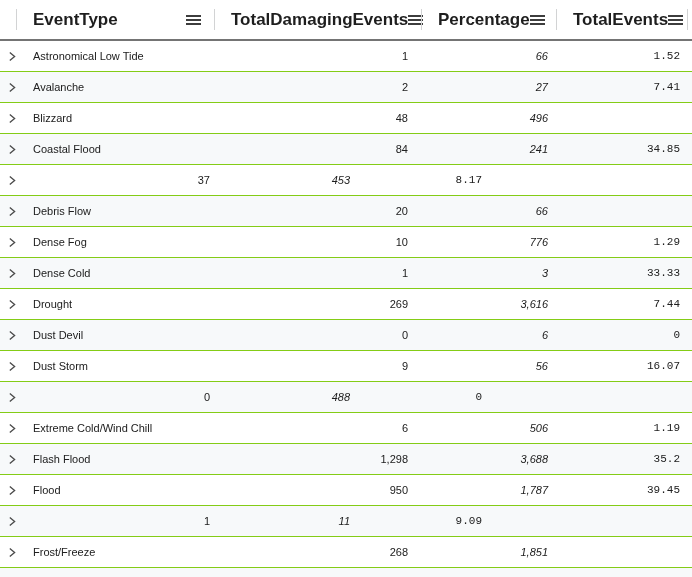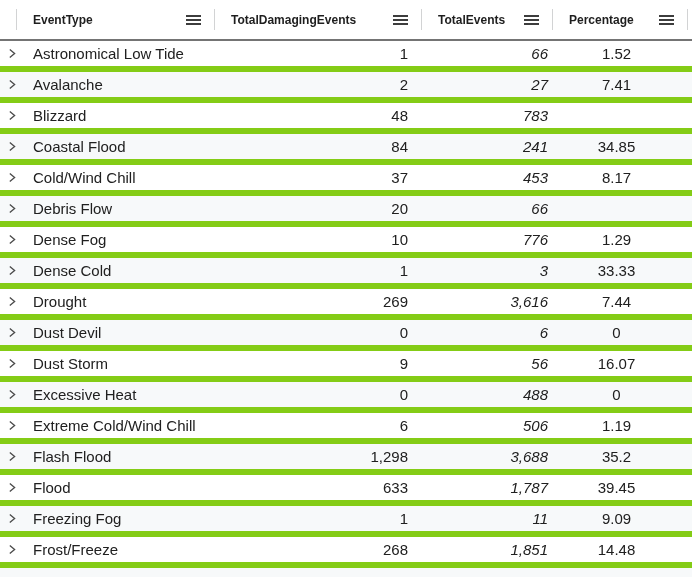--- a/index.html
+++ b/index.html
@@ -42,21 +42,21 @@
     background: #d2d3d4;
   }
   .h-expander { width: 17px; flex: none; padding: 0; }
   .h-event    { width: 198px; flex: none; }
   .h-tde      { width: 207px; flex: none; align-items: center; }
   .h-te       { width: 131px; flex: none; }
   .h-pct      { width: 135px; flex: none; }
   .h-filler   { flex: 1; padding: 0; }
   .h-filler::after { display: none; }
   .hlabel {
-    font-size: 12px;
+    font-size: 17px;
     font-weight: 600;
     color: #1e1e1e;
     white-space: nowrap;
   }
   .menu-icon {
     display: flex;
     flex-direction: column;
     gap: 2px;
     width: 15px;
     flex: none;
@@ -66,39 +66,39 @@
     display: block;
     height: 2px;
     background: #3d3d3d;
   }
   
   .row {
     display: flex;
     align-items: center;
     box-sizing: border-box;
     height: 31px;
-    border-bottom: 6px solid #84cc16;
+    border-bottom: 1px solid #84cc16;
     background: #ffffff;
-    font-size: 15px;
+    font-size: 11px;
     color: #202020;
   }
   .row.alt { background: #f7f9fa; }
   .cell { box-sizing: border-box; white-space: nowrap; overflow: visible; }
   .cell-expander {
     width: 17px;
     flex: none;
     display: flex;
     align-items: center;
     cursor: pointer;
   }
   .cell-expander svg { margin-left: 7px; flex: none; }
   .cell-event { width: 198px; flex: none; padding-left: 16px; }
   .cell-tde   { width: 207px; flex: none; text-align: right; padding-right: 14px; }
   .cell-te    { width: 131px; flex: none; text-align: right; padding-right: 5px; font-style: italic; }
-  .cell-pct   { width: 135px; flex: none; text-align: center; padding-right: 8px; }
+  .cell-pct   { width: 135px; flex: none; text-align: right; padding-right: 8px; font-family: Liberation Mono, monospace; }
   .bottom-sliver {
     height: 9px;
     background: #f7f9fa;
   }
 </style>
 </head>
 <body>
 
 <div class="grid">
 
@@ -116,31 +116,31 @@
 
     <div class="hcell h-tde">
       <span class="hlabel">TotalDamagingEvents</span>
       <span class="menu-icon">
           <i></i>
           <i></i>
           <i></i>
         </span>
     </div>
 
+    <div class="hcell h-pct">
+      <span class="hlabel">Percentage</span>
+      <span class="menu-icon">
+          <i></i>
+          <i></i>
+          <i></i>
+        </span>
+    </div>
+
     <div class="hcell h-te">
       <span class="hlabel">TotalEvents</span>
-      <span class="menu-icon">
-          <i></i>
-          <i></i>
-          <i></i>
-        </span>
-    </div>
-
-    <div class="hcell h-pct">
-      <span class="hlabel">Percentage</span>
       <span class="menu-icon">
           <i></i>
           <i></i>
           <i></i>
         </span>
     </div>
 
     <div class="hcell h-filler"></div>
   </div>
 
@@ -168,40 +168,39 @@
     <div class="cell cell-pct">7.41</div>
   </div>
       <div class="row">
     <div class="cell cell-expander">
       <svg width="10" height="11" viewBox="0 0 10 11">
         <path d="M2.8 1.6 L7.6 5.5 L2.8 9.4" fill="none" stroke="#4a4a4a" stroke-width="1.3"></path>
       </svg>
     </div>
     <div class="cell cell-event">Blizzard</div>
     <div class="cell cell-tde">48</div>
-    <div class="cell cell-te">783</div>
+    <div class="cell cell-te">496</div>
   </div>
       <div class="row alt">
     <div class="cell cell-expander">
       <svg width="10" height="11" viewBox="0 0 10 11">
         <path d="M2.8 1.6 L7.6 5.5 L2.8 9.4" fill="none" stroke="#4a4a4a" stroke-width="1.3"></path>
       </svg>
     </div>
     <div class="cell cell-event">Coastal Flood</div>
     <div class="cell cell-tde">84</div>
     <div class="cell cell-te">241</div>
     <div class="cell cell-pct">34.85</div>
   </div>
       <div class="row">
     <div class="cell cell-expander">
       <svg width="10" height="11" viewBox="0 0 10 11">
         <path d="M2.8 1.6 L7.6 5.5 L2.8 9.4" fill="none" stroke="#4a4a4a" stroke-width="1.3"></path>
       </svg>
     </div>
-    <div class="cell cell-event">Cold/Wind Chill</div>
     <div class="cell cell-tde">37</div>
     <div class="cell cell-te">453</div>
     <div class="cell cell-pct">8.17</div>
   </div>
       <div class="row alt">
     <div class="cell cell-expander">
       <svg width="10" height="11" viewBox="0 0 10 11">
         <path d="M2.8 1.6 L7.6 5.5 L2.8 9.4" fill="none" stroke="#4a4a4a" stroke-width="1.3"></path>
       </svg>
     </div>
@@ -263,21 +262,20 @@
     <div class="cell cell-tde">9</div>
     <div class="cell cell-te">56</div>
     <div class="cell cell-pct">16.07</div>
   </div>
       <div class="row alt">
     <div class="cell cell-expander">
       <svg width="10" height="11" viewBox="0 0 10 11">
         <path d="M2.8 1.6 L7.6 5.5 L2.8 9.4" fill="none" stroke="#4a4a4a" stroke-width="1.3"></path>
       </svg>
     </div>
-    <div class="cell cell-event">Excessive Heat</div>
     <div class="cell cell-tde">0</div>
     <div class="cell cell-te">488</div>
     <div class="cell cell-pct">0</div>
   </div>
       <div class="row">
     <div class="cell cell-expander">
       <svg width="10" height="11" viewBox="0 0 10 11">
         <path d="M2.8 1.6 L7.6 5.5 L2.8 9.4" fill="none" stroke="#4a4a4a" stroke-width="1.3"></path>
       </svg>
     </div>
@@ -297,42 +295,40 @@
     <div class="cell cell-te">3,688</div>
     <div class="cell cell-pct">35.2</div>
   </div>
       <div class="row">
     <div class="cell cell-expander">
       <svg width="10" height="11" viewBox="0 0 10 11">
         <path d="M2.8 1.6 L7.6 5.5 L2.8 9.4" fill="none" stroke="#4a4a4a" stroke-width="1.3"></path>
       </svg>
     </div>
     <div class="cell cell-event">Flood</div>
-    <div class="cell cell-tde">633</div>
+    <div class="cell cell-tde">950</div>
     <div class="cell cell-te">1,787</div>
     <div class="cell cell-pct">39.45</div>
   </div>
       <div class="row alt">
     <div class="cell cell-expander">
       <svg width="10" height="11" viewBox="0 0 10 11">
         <path d="M2.8 1.6 L7.6 5.5 L2.8 9.4" fill="none" stroke="#4a4a4a" stroke-width="1.3"></path>
       </svg>
     </div>
-    <div class="cell cell-event">Freezing Fog</div>
     <div class="cell cell-tde">1</div>
     <div class="cell cell-te">11</div>
     <div class="cell cell-pct">9.09</div>
   </div>
       <div class="row">
     <div class="cell cell-expander">
       <svg width="10" height="11" viewBox="0 0 10 11">
         <path d="M2.8 1.6 L7.6 5.5 L2.8 9.4" fill="none" stroke="#4a4a4a" stroke-width="1.3"></path>
       </svg>
     </div>
     <div class="cell cell-event">Frost/Freeze</div>
     <div class="cell cell-tde">268</div>
     <div class="cell cell-te">1,851</div>
-    <div class="cell cell-pct">14.48</div>
   </div>
     </div>
 
   <div class="bottom-sliver"></div>
 </div>
 
 </body></html>

